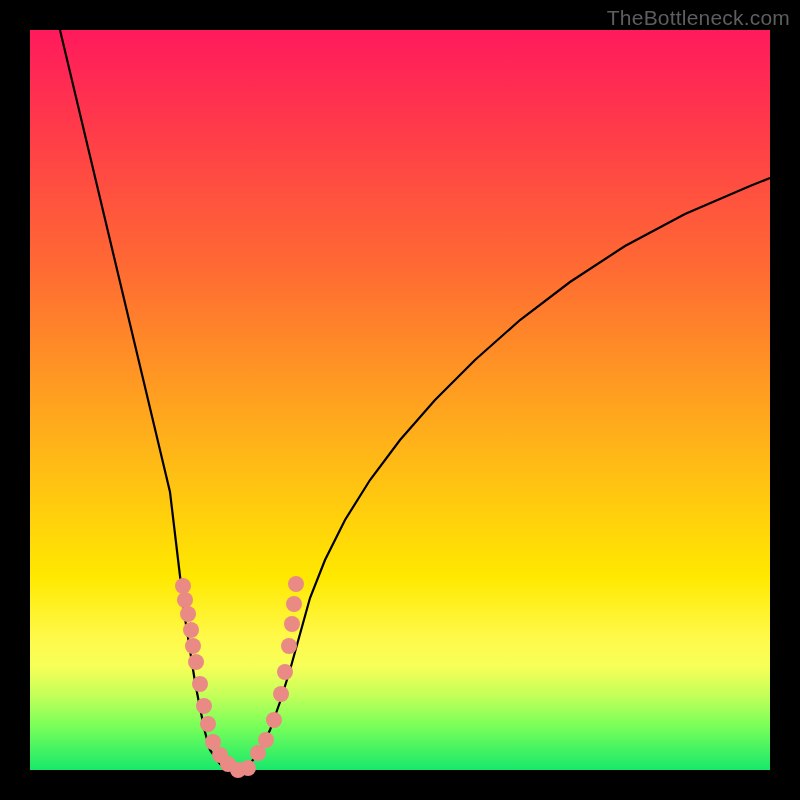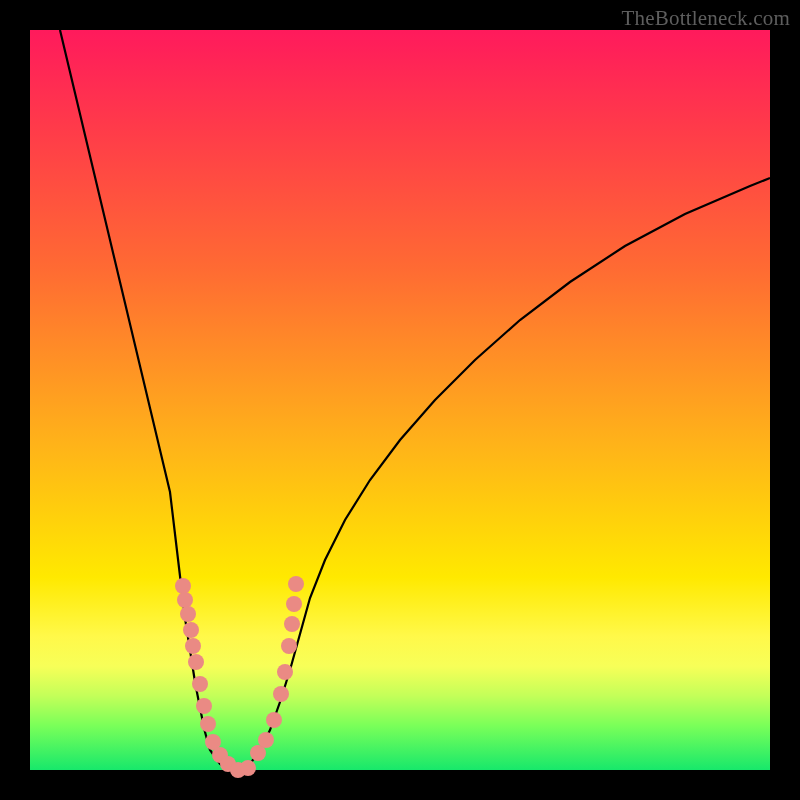--- a/index.html
+++ b/index.html
@@ -38,21 +38,21 @@
     );
   }
   .watermark {
     position: absolute;
     top: 6px;
     right: 10px;
     color: #5e5e5e;
     font-size: 21px;
     font-weight: 500;
     letter-spacing: 0.2px;
-    font-family: Liberation Serif, serif;
+    font-family: Liberation Sans, sans-serif;
   }
   svg.curve {
     position: absolute;
     left: 0;
     top: 0;
     width: 740px;
     height: 740px;
     overflow: visible;
   }
   svg.dots {

